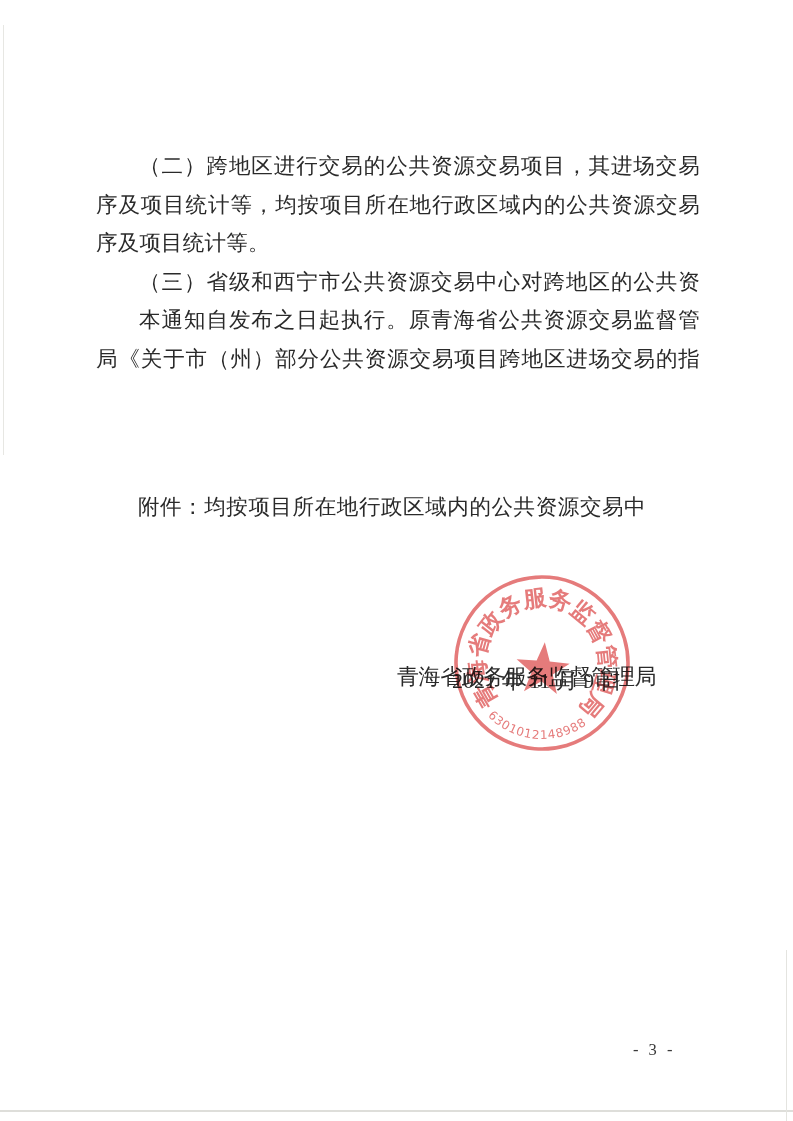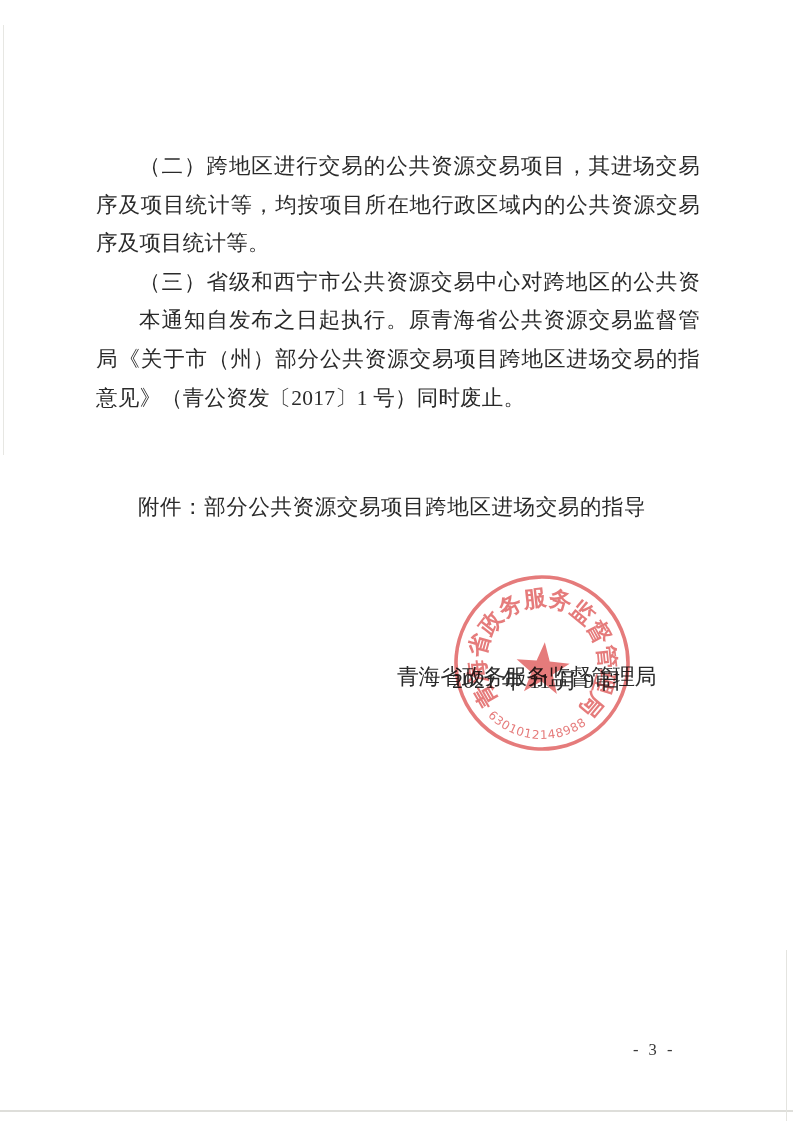--- a/index.html
+++ b/index.html
@@ -64,24 +64,23 @@
   <div class="edge edge-bottom"></div>
   <div class="edge edge-right"></div>
 
   <div class="body-text" id="paragraphs">
       <div class="line first fill">（二）跨地区进行交易的公共资源交易项目，其进场交易程</div>
       <div class="line fill">序及项目统计等，均按项目所在地行政区域内的公共资源交易中</div>
       <div class="line">序及项目统计等。</div>
       <div class="line first fill">（三）省级和西宁市公共资源交易中心对跨地区的公共资源</div>
       <div class="line first fill">本通知自发布之日起执行。原青海省公共资源交易监督管理</div>
       <div class="line fill">局《关于市（州）部分公共资源交易项目跨地区进场交易的指导</div>
-      <div class="line">意见》（青公资发〔2017〕1 号）同时废止。</div>
     </div>
 
-  <div class="attachment">附件：部分公共资源交易项目跨地区进场交易的指导</div>
+  <div class="attachment">附件：均按项目所在地行政区域内的公共资源交易中</div>
 
   <div class="sig-org">青海省政务服务监督管理局</div>
 
   <div class="sig-date">2021 年 11 月 9 日</div>
 
   <svg class="stamp-svg" viewBox="0 0 190 190" xmlns="http://www.w3.org/2000/svg">
     <circle cx="95" cy="95" r="86" fill="none" stroke="currentColor" stroke-width="3.6"></circle>
     <polygon fill="currentColor" points="96,74 102.6,92.9 122.6,93.4 106.7,105.5 112.5,124.7 96,113.2 79.5,124.7 85.4,105.5 69.4,93.4 89.4,92.9"></polygon>
     <g id="seal-ring-text" font-family="Liberation Serif, DejaVu Serif, serif" font-weight="600">
         <text x="41.8" y="132.3" transform="rotate(-125.0 41.8 132.3)" text-anchor="middle" dominant-baseline="central" font-size="23" fill="currentColor">青</text>

